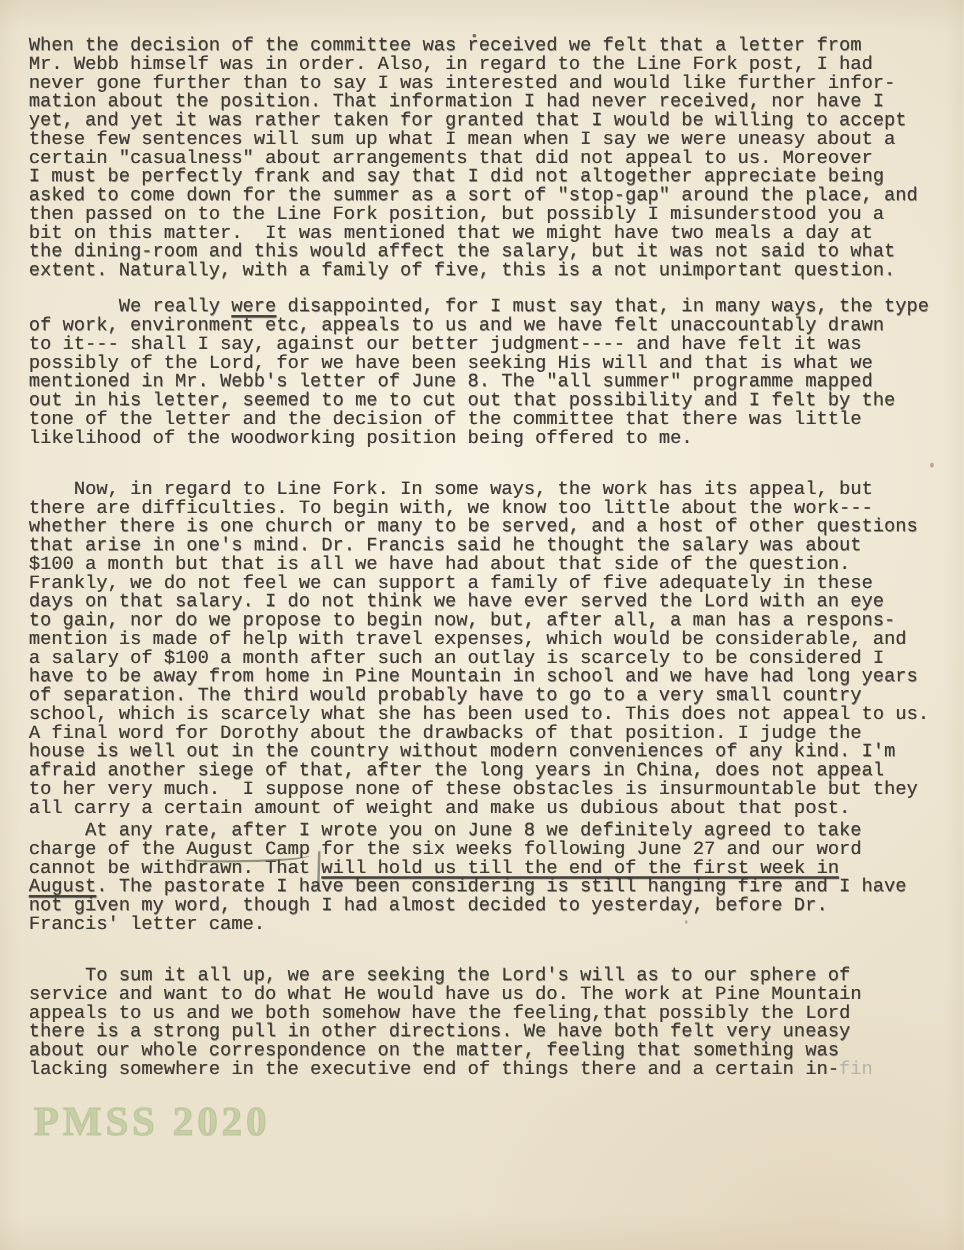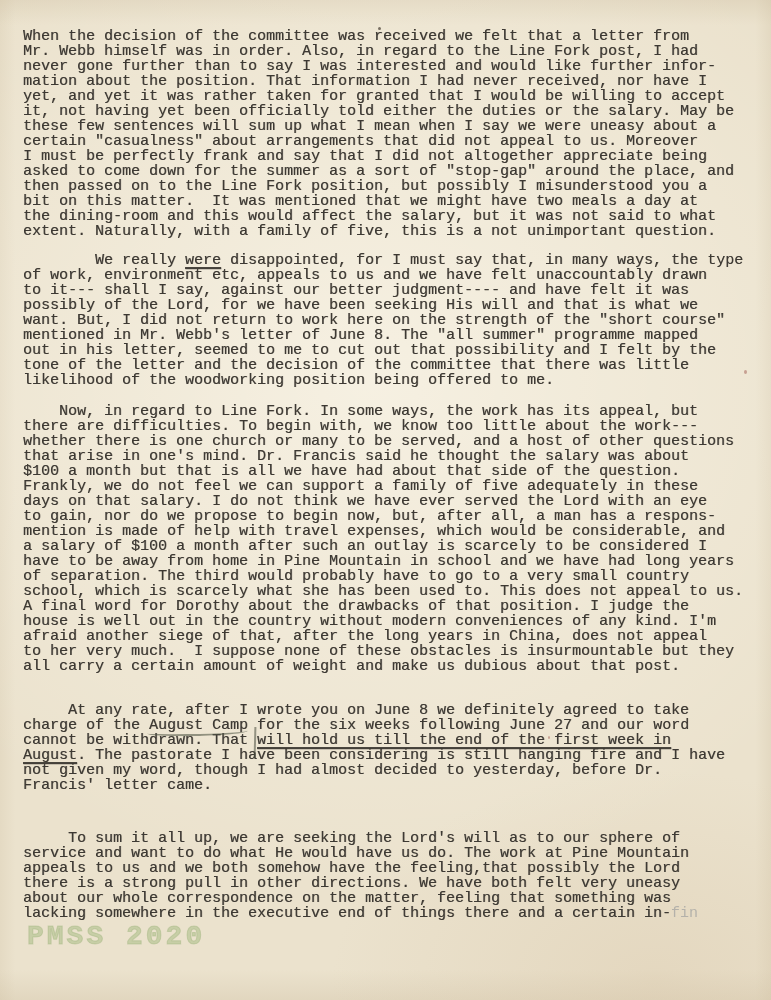--- a/index.html
+++ b/index.html
@@ -24,23 +24,23 @@
     font-size: 15px;
     line-height: 15px;
     text-shadow: 0.4px 0.4px 0.5px rgba(61,57,51,0.55);
     font-family: Liberation Mono, monospace;
   }
   .line {
     white-space: pre;
     height: 15px;
   }
   .para-1 { margin-top: 14px; }
-  .para-2 { margin-top: 16px; }
-  .para-3 { margin-top: 29px; }
-  .para-4 { margin-top: 38px; }
+  .para-2 { margin-top: 26px; }
+  .para-3 { margin-top: 3px; }
+  .para-4 { margin-top: 26px; }
   
   .u {
     text-decoration: underline;
     text-decoration-thickness: 1.5px;
     text-underline-offset: 2.5px;
     text-decoration-color: rgba(55,52,46,0.85);
   }
   
   .pu {
     position: relative;
@@ -69,24 +69,24 @@
     height: 31px;
     background: rgba(72,76,62,0.55);
     transform: rotate(1.5deg);
   }
   
   .faded { color: rgba(86,99,122,0.35); text-shadow: none; }
   .watermark {
     position: absolute;
     z-index: 0;
     left: 27px;
-    top: 921px;
-    font-family: Liberation Mono, monospace;
+    top: 880px;
+    font-family: Liberation Serif, serif;
     font-weight: bold;
-    font-size: 28px;
+    font-size: 33px;
     letter-spacing: 3px;
     color: rgba(164,185,128,0.50);
     -webkit-text-stroke: 1px rgba(150,175,115,0.35);
   }
   .speck { position: absolute; border-radius: 50%; z-index: 2; }
   .speck-1 { left: 378px; top: 27px; width: 3px; height: 3px; background: rgba(70,60,50,0.7); }
   .speck-2 { left: 744px; top: 370px; width: 3px; height: 4px; background: rgba(160,90,80,0.5); }
   .speck-3 { left: 548px; top: 736px; width: 2px; height: 3px; background: rgba(150,80,70,0.45); }
 </style>
 </head>
@@ -94,36 +94,34 @@
 
 <div class="page">
   <div class="watermark">PMSS 2020</div>
   <div class="letter" id="letter">
       <div class="para para-0">
         <div class="line">When the decision of the committee was received we felt that a letter from</div>
         <div class="line">Mr. Webb himself was in order. Also, in regard to the Line Fork post, I had</div>
         <div class="line">never gone further than to say I was interested and would like further infor-</div>
         <div class="line">mation about the position. That information I had never received, nor have I</div>
         <div class="line">yet, and yet it was rather taken for granted that I would be willing to accept</div>
-        <div class="line">it, not having yet been officially told either the duties or the salary. May be</div>
         <div class="line">these few sentences will sum up what I mean when I say we were uneasy about a</div>
         <div class="line">certain "casualness" about arrangements that did not appeal to us. Moreover</div>
         <div class="line">I must be perfectly frank and say that I did not altogether appreciate being</div>
         <div class="line">asked to come down for the summer as a sort of "stop-gap" around the place, and</div>
         <div class="line">then passed on to the Line Fork position, but possibly I misunderstood you a</div>
         <div class="line">bit on this matter.  It was mentioned that we might have two meals a day at</div>
         <div class="line">the dining-room and this would affect the salary, but it was not said to what</div>
         <div class="line">extent. Naturally, with a family of five, this is a not unimportant question.</div>
       </div>
       <div class="para para-1">
         <div class="line">        We really <span class="u">were</span> disappointed, for I must say that, in many ways, the type</div>
         <div class="line">of work, environment etc, appeals to us and we have felt unaccountably drawn</div>
         <div class="line">to it--- shall I say, against our better judgment---- and have felt it was</div>
         <div class="line">possibly of the Lord, for we have been seeking His will and that is what we</div>
-        <div class="line">want. But, I did not return to work here on the strength of the "short course"</div>
         <div class="line">mentioned in Mr. Webb's letter of June 8. The "all summer" programme mapped</div>
         <div class="line">out in his letter, seemed to me to cut out that possibility and I felt by the</div>
         <div class="line">tone of the letter and the decision of the committee that there was little</div>
         <div class="line">likelihood of the woodworking position being offered to me.</div>
       </div>
       <div class="para para-2">
         <div class="line">    Now, in regard to Line Fork. In some ways, the work has its appeal, but</div>
         <div class="line">there are difficulties. To begin with, we know too little about the work---</div>
         <div class="line">whether there is one church or many to be served, and a host of other questions</div>
         <div class="line">that arise in one's mind. Dr. Francis said he thought the salary was about</div>

